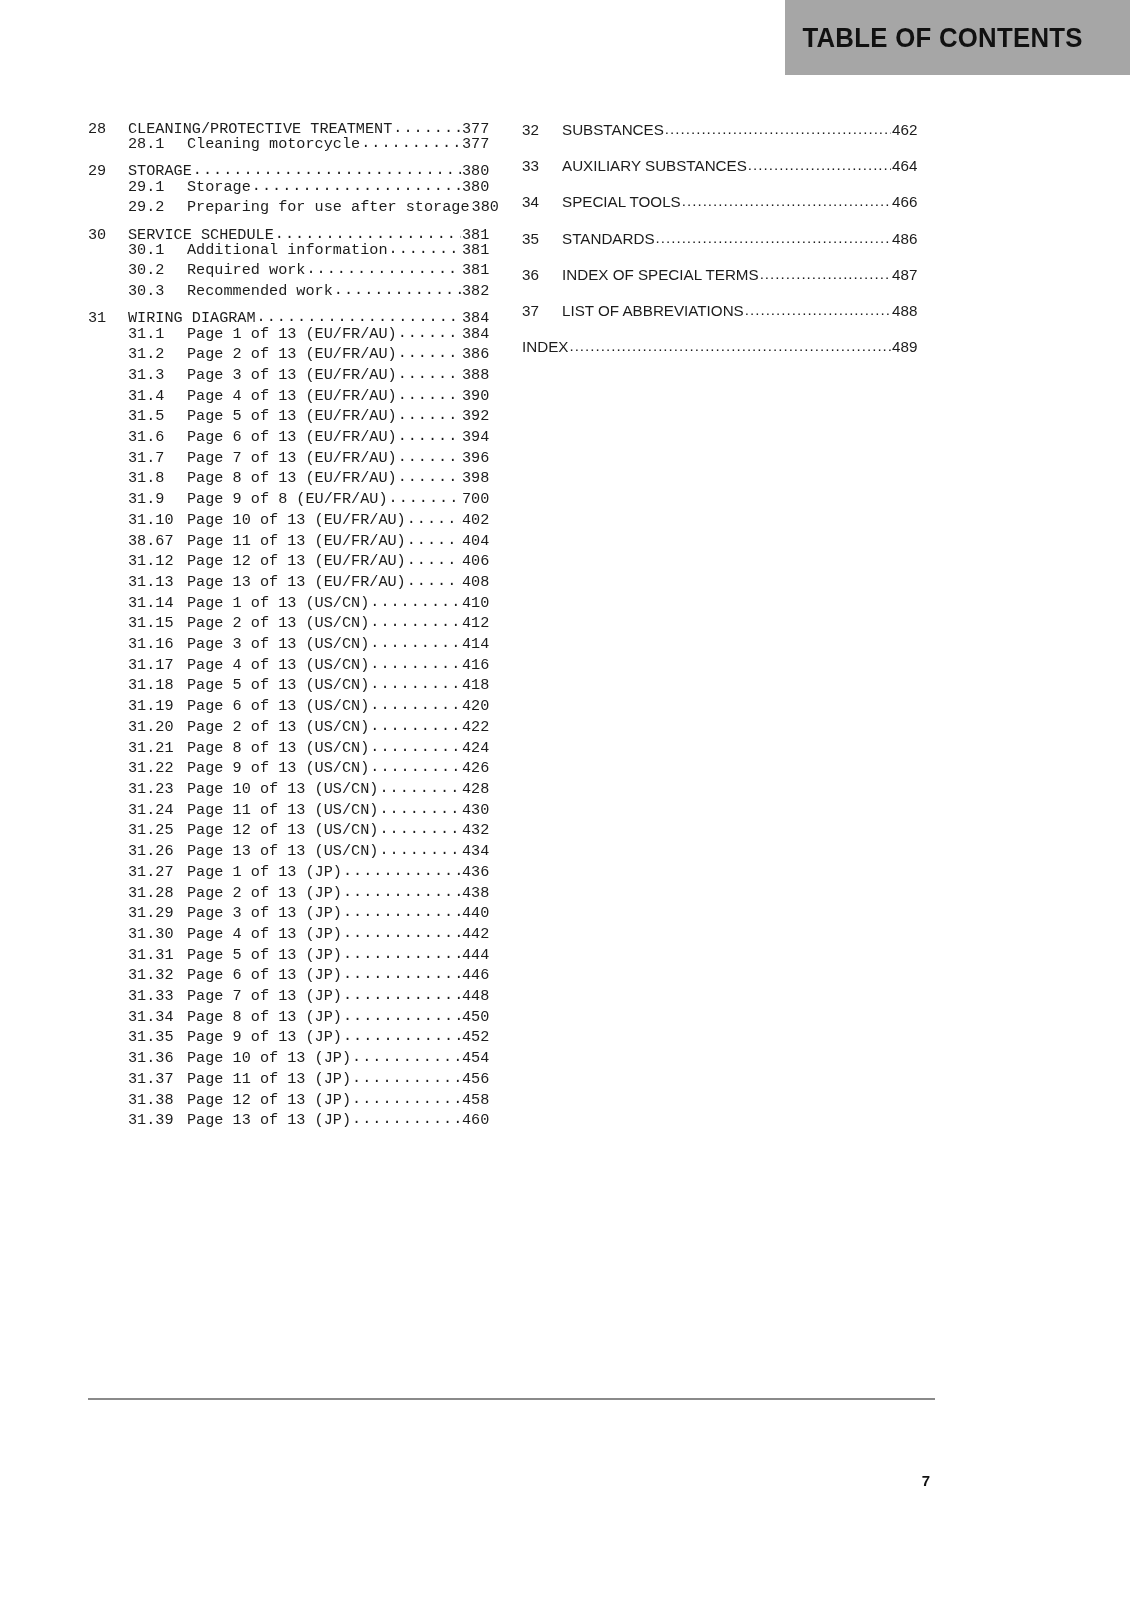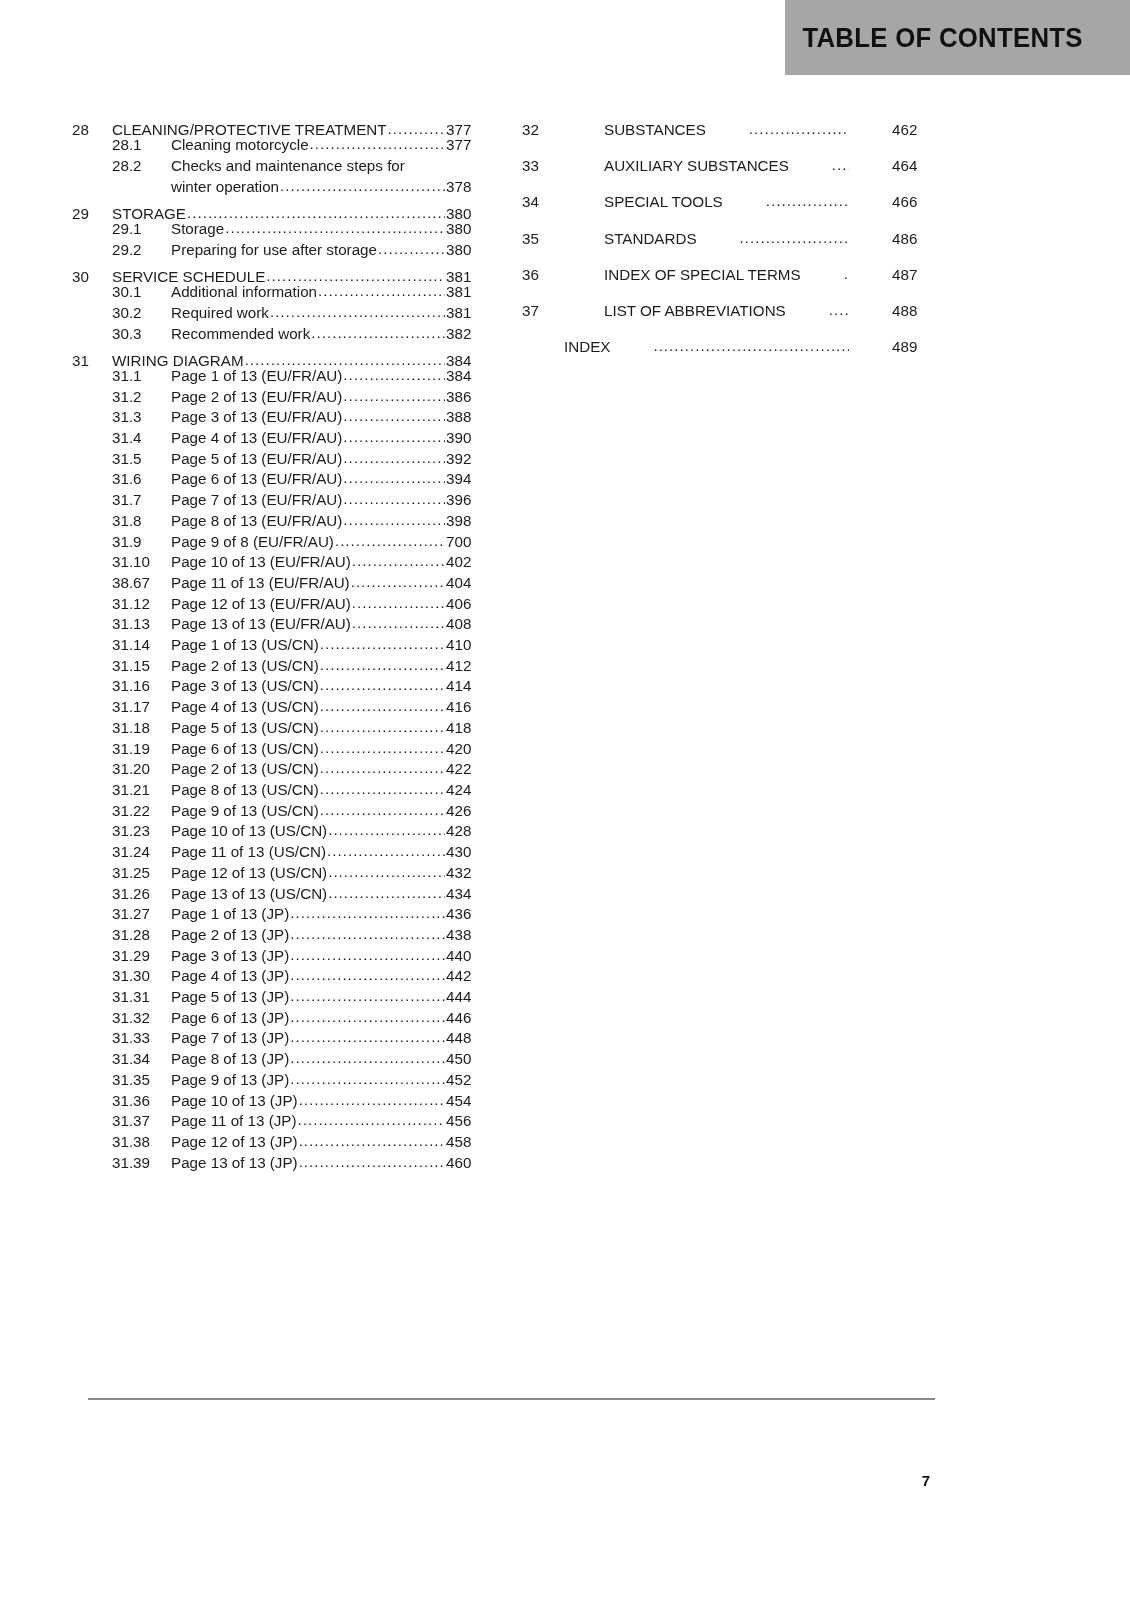--- a/index.html
+++ b/index.html
@@ -43,21 +43,21 @@
   .columns {
     position: absolute;
     left: 0;
     top: 122px;
     width: 1130px;
   }
   .col {
     position: absolute;
     top: 0;
   }
-  .col-left  { left: 72px;  width: 408px; }
+  .col-left  { left: 88px;  width: 408px; font-family: Liberation Mono, monospace; }
   .col-right { left: 522px; width: 404px; }
 
   
   .row {
     display: flex;
     align-items: baseline;
     font-size: 15.2px;
     color: #1c1c1c;
     line-height: 1.0;
   }
@@ -123,21 +123,21 @@
   }
   .row.wrap .line2 {
     display: flex;
     align-items: baseline;
     margin-top: 5.5px;
   }
   .row.wrap .num { width: 59px; }
   .row.wrap .line2 .spacer { flex: 0 0 auto; width: 59px; }
 
   
-  .col-right .row.chapter { margin-top: 21px; gap: 42px; }
+  .col-right .row.chapter { margin-top: 21px; }
   .col-right .row.chapter:first-child { margin-top: 0; }
   .col-right .row .pg { width: 34px; }
   .row.noNum .num { width: 0; }
 
   
   .footer-rule {
     position: absolute;
     left: 88px;
     top: 1398px;
     width: 847px;
@@ -168,32 +168,20 @@
         <span class="txt">CLEANING/PROTECTIVE TREATMENT</span>
         <span class="leader"></span>
         <span class="pg">377</span>
       </div>
       <div class="row section sectiongroup">
         <span class="num">28.1</span>
         <span class="txt">Cleaning motorcycle</span>
         <span class="leader"></span>
         <span class="pg">377</span>
       </div>
-      <div class="row wrap">
-        <div class="line1">
-          <span class="num">28.2</span>
-          <span class="txt">Checks and maintenance steps for</span>
-        </div>
-        <div class="line2">
-          <span class="spacer"></span>
-          <span class="txt">winter operation</span>
-          <span class="leader"></span>
-          <span class="pg">378</span>
-        </div>
-      </div>
       <div class="row chapter">
         <span class="num">29</span>
         <span class="txt">STORAGE</span>
         <span class="leader"></span>
         <span class="pg">380</span>
       </div>
       <div class="row section sectiongroup">
         <span class="num">29.1</span>
         <span class="txt">Storage</span>
         <span class="leader"></span>

